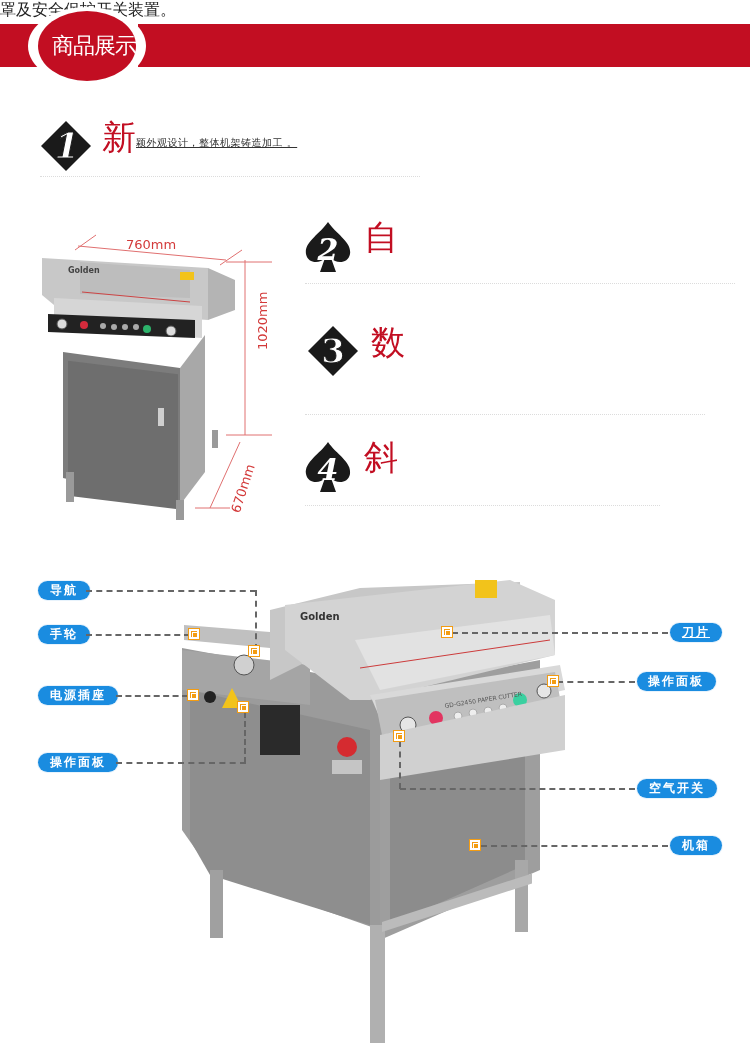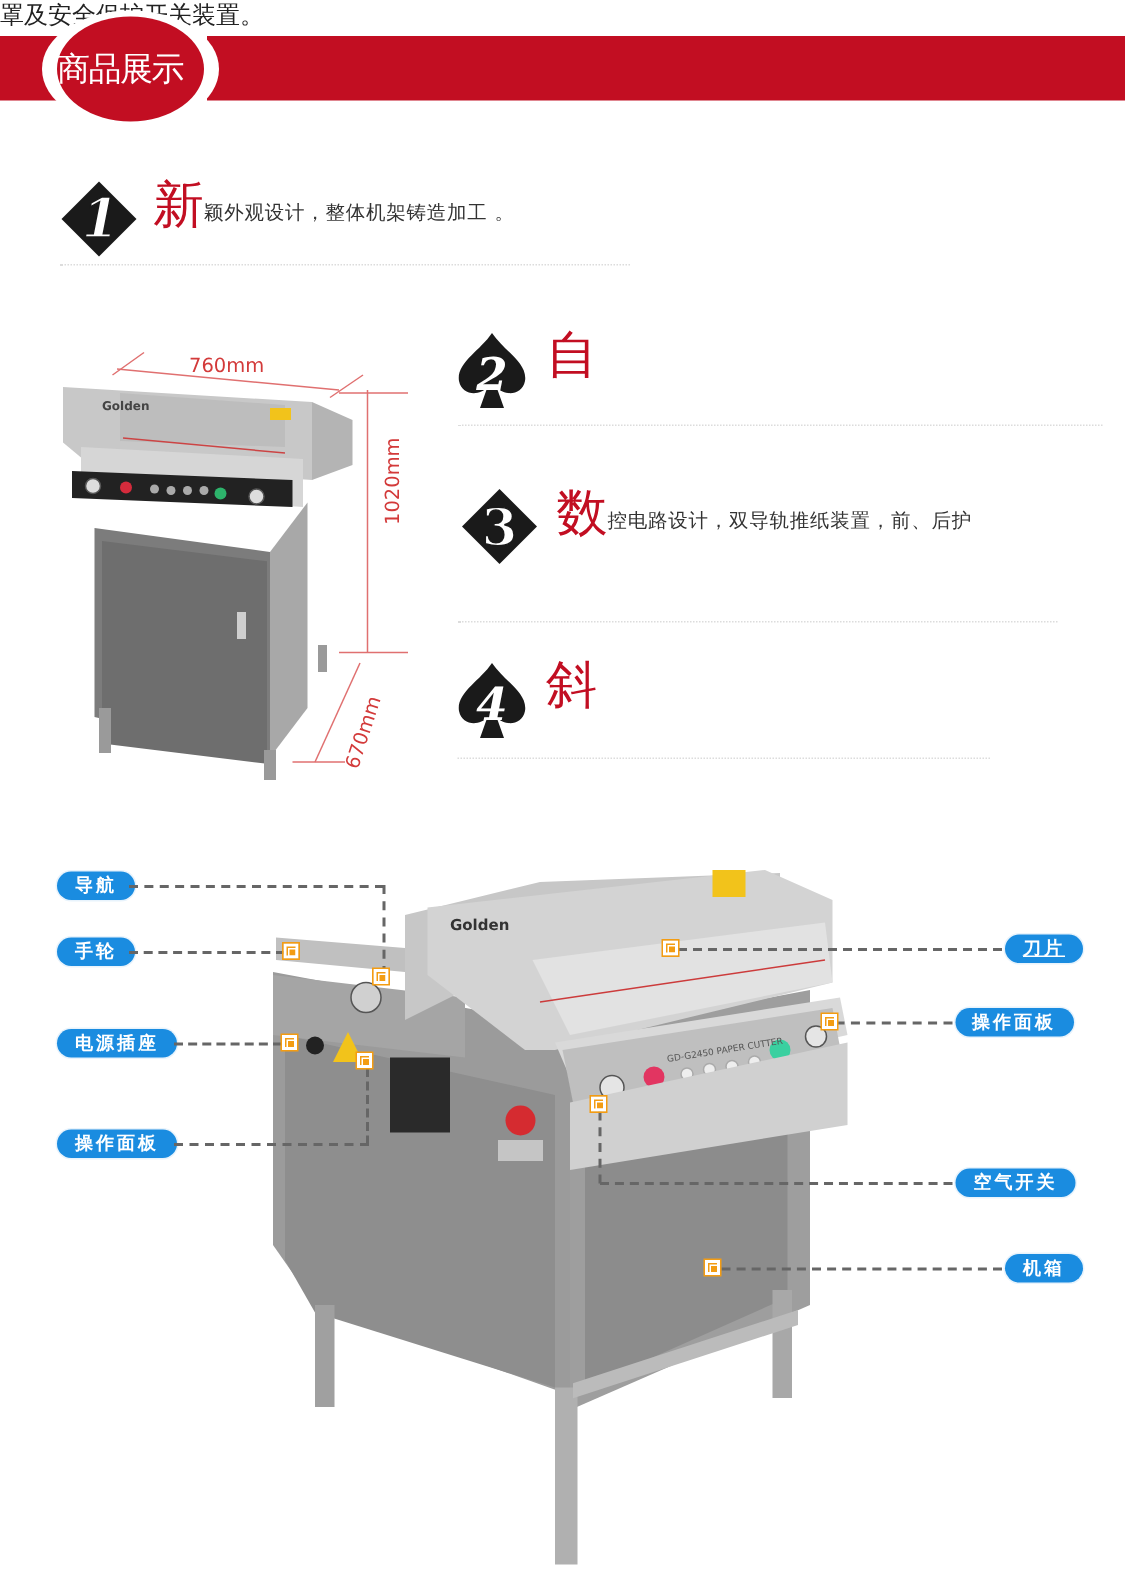--- a/index.html
+++ b/index.html
@@ -4,29 +4,29 @@
 <style>
   * { box-sizing: border-box; margin: 0; padding: 0; }
   html, body { width: 750px; height: 1051px; background: #ffffff; overflow: hidden; }
   body { position: relative; font-family: "DejaVu Sans", "Liberation Sans", sans-serif; color: #222; }
 
   
   .banner { position: absolute; top: 24px; left: 0; width: 750px; height: 43px; }
   .banner .bar-left { position: absolute; left: 0; top: 0; width: 48px; height: 43px; background: #c20e22; }
   .banner .bar-right { position: absolute; left: 138px; top: 0; width: 612px; height: 43px; background: #c20e22; }
   .banner .ring { position: absolute; left: 28px; top: -17px; width: 118px; height: 78px; border-radius: 50%; background: #ffffff; }
-  .banner .oval { position: absolute; left: 38px; top: -13px; width: 98px; height: 70px; border-radius: 50%; background: #c20e22; display: flex; align-items: center; justify-content: flex-start; }
+  .banner .oval { position: absolute; left: 38px; top: -13px; width: 98px; height: 70px; border-radius: 50%; background: #c20e22; display: flex; align-items: center; justify-content: flex-end; }
   .banner .oval span { color: #fff; font-size: 22px; letter-spacing: -1px; font-family: "DejaVu Sans", sans-serif; }
 
   
   .feature { position: absolute; display: flex; align-items: flex-start; }
   .badge { position: relative; width: 56px; height: 56px; flex: 0 0 56px; }
   .badge svg { width: 56px; height: 56px; }
   .feature .big { color: #c20e22; font-size: 34px; line-height: 38px; margin-left: 8px; font-family: "DejaVu Sans", sans-serif; }
-  .feature .txt { font-size: 13px; color: #333; line-height: 24px; margin-top: 13px; letter-spacing: 0.5px; }
+  .feature .txt { font-size: 10px; color: #333; line-height: 24px; margin-top: 13px; letter-spacing: 0.5px; text-decoration: underline; }
   .divider { position: absolute; height: 1px; border-top: 1px dotted #dcdcdc; }
 
   
   .dim-label { position: absolute; color: #d33a3a; font-size: 13px; font-family: "DejaVu Sans", sans-serif; }
 
   
   .callout { position: absolute; height: 19px; padding: 0 12px; border-radius: 10px; background: #1a8ce0; color: #fff; font-size: 12px; font-weight: bold; line-height: 19px; letter-spacing: 2px; white-space: nowrap; box-shadow: 0 0 0 1px #e8f3fc; }
   .dash-h { position: absolute; height: 0; border-top: 2px dashed #666; }
   .dash-v { position: absolute; width: 0; border-left: 2px dashed #666; }
   .marker { position: absolute; width: 10px; height: 10px; background: #f39c12; border: 2px solid #fff; outline: 1px solid #f39c12; }
@@ -74,21 +74,20 @@
 
 
 <div class="feature" style="left:305px; top:323px;">
   <div class="badge">
     <svg viewBox="0 0 56 56">
       <polygon points="28,3 53,28 28,53 3,28" fill="#1a1a1a"></polygon>
       <text x="28" y="40" font-size="34" font-weight="bold" fill="#fff" stroke="#1a1a1a" stroke-width="1" text-anchor="middle" font-family="DejaVu Serif, serif">3</text>
     </svg>
   </div>
   <span class="big" style="margin-left:10px;">数</span>
-  <span class="txt">控电路设计，双导轨推纸装置，前、后护</span>
 </div>
 <span class="txt2" style="left:352px; top:384px;">罩及安全保护开关装置。</span>
 <div class="divider" style="left:305px; top:414px; width:400px;"></div>
 
 
 <div class="feature" style="left:300px; top:438px;">
   <div class="badge">
     <svg viewBox="0 0 56 56">
       <path d="M28,4 C20,16 4,24 6,36 C8,46 20,46 25,40 L20,54 L36,54 L31,40 C36,46 48,46 50,36 C52,24 36,16 28,4 Z" fill="#1a1a1a"></path>
       <text x="28" y="42" font-size="30" font-style="italic" font-weight="bold" fill="#fff" text-anchor="middle" font-family="DejaVu Serif, serif">4</text>

